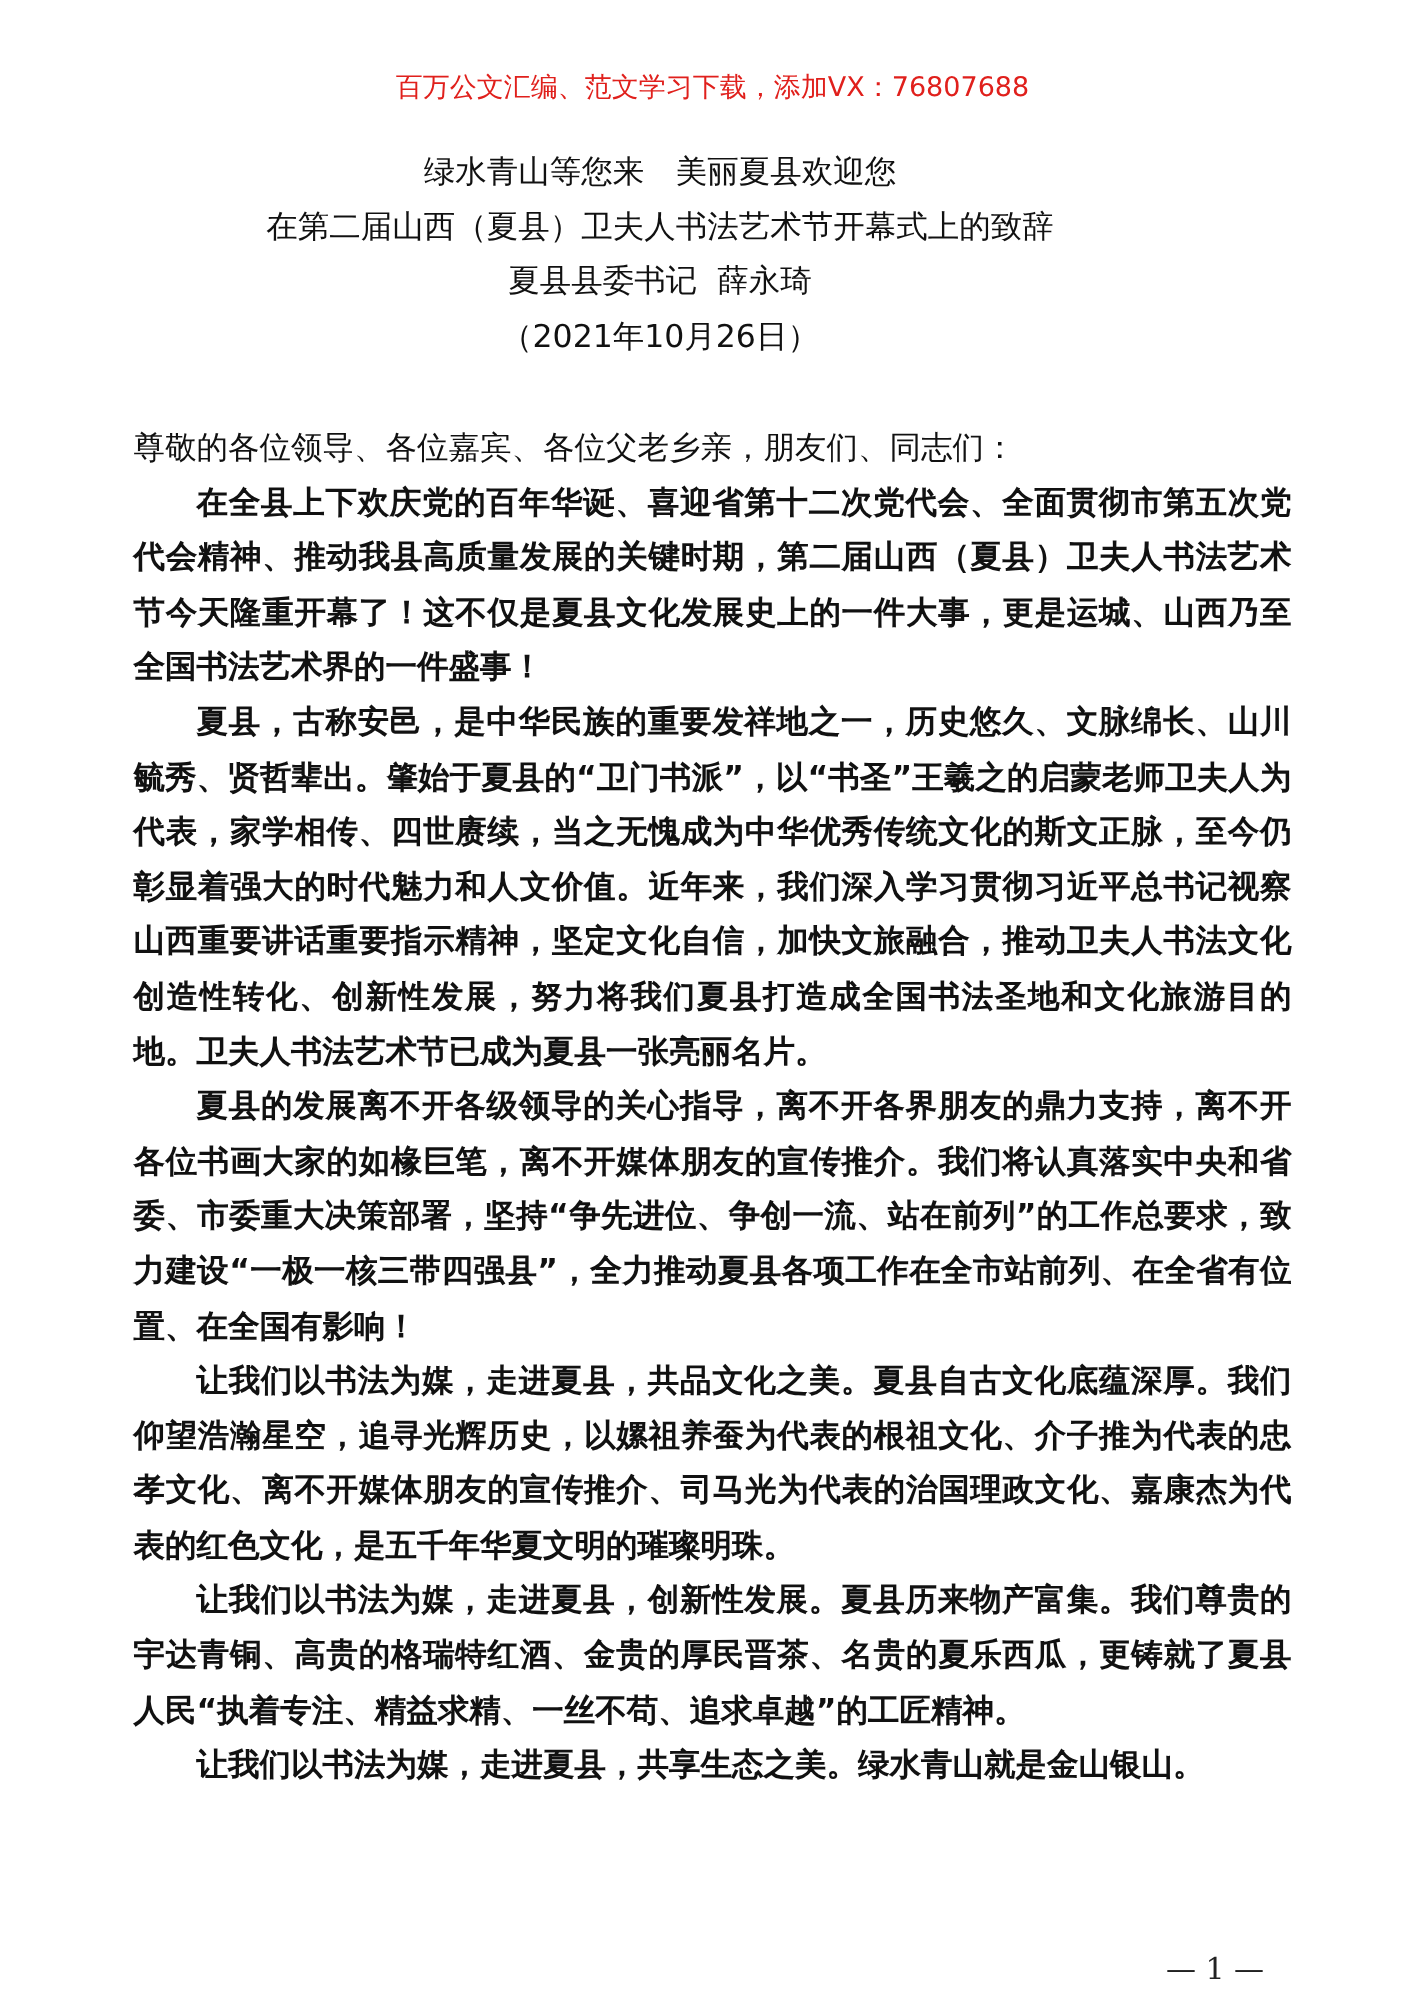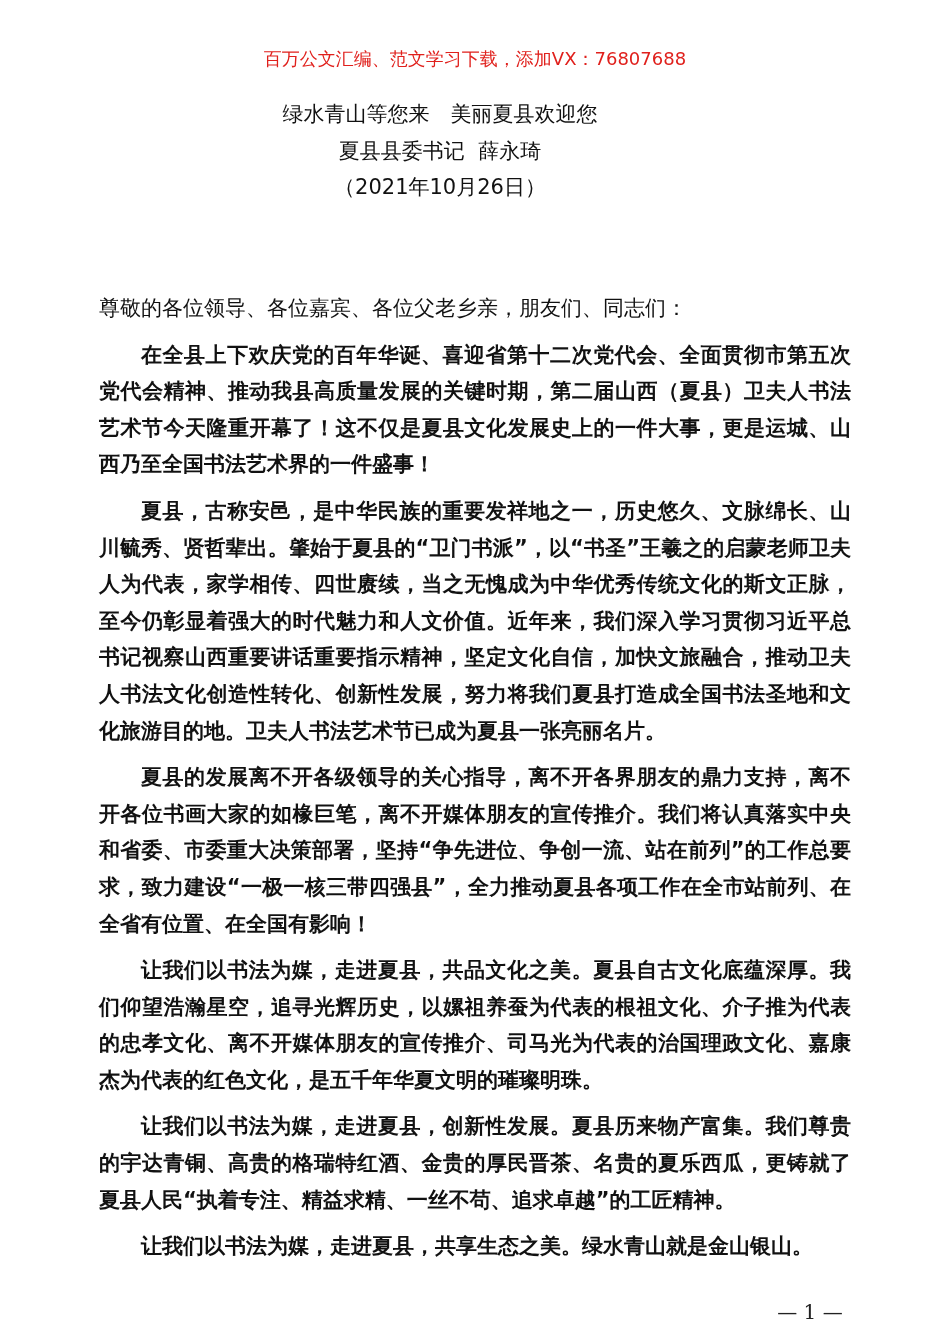--- a/index.html
+++ b/index.html
@@ -43,21 +43,21 @@
       position: absolute;
       top: 280px;
       left: 89px;
       width: 772px;
       font-size: 21px;
       line-height: 36.6px;
       text-align: justify;
       text-justify: inter-character;
     }
     .body-text p {
-      margin: 10px;
+      margin: 0;
       padding: 0;
     }
     .body-text p.indent {
       text-indent: 42px;
       font-weight: bold;
     }
     .page-number {
       position: absolute;
       top: 1298px;
       left: 760px;
@@ -70,20 +70,21 @@
       white-space: pre;
     }
   </style>
 </head>
 <body>
 
 <div class="watermark">百万公文汇编、范文学习下载，添加VX：76807688</div>
 
 <div class="heading-block">
   <div class="heading-line">绿水青山等您来　美丽夏县欢迎您</div>
+  <div class="heading-line">在第二届山西（夏县）卫夫人书法艺术节开幕式上的致辞</div>
   <div class="heading-line">夏县县委书记  薛永琦</div>
   <div class="heading-line">（2021年10月26日）</div>
 </div>
 
 <div class="body-text">
   <p>尊敬的各位领导、各位嘉宾、各位父老乡亲，朋友们、同志们：</p>
   <p class="indent">在全县上下欢庆党的百年华诞、喜迎省第十二次党代会、全面贯彻市第五次党代会精神、推动我县高质量发展的关键时期，第二届山西（夏县）卫夫人书法艺术节今天隆重开幕了！这不仅是夏县文化发展史上的一件大事，更是运城、山西乃至全国书法艺术界的一件盛事！</p>
   <p class="indent">夏县，古称安邑，是中华民族的重要发祥地之一，历史悠久、文脉绵长、山川毓秀、贤哲辈出。肇始于夏县的“卫门书派”，以“书圣”王羲之的启蒙老师卫夫人为代表，家学相传、四世赓续，当之无愧成为中华优秀传统文化的斯文正脉，至今仍彰显着强大的时代魅力和人文价值。近年来，我们深入学习贯彻习近平总书记视察山西重要讲话重要指示精神，坚定文化自信，加快文旅融合，推动卫夫人书法文化创造性转化、创新性发展，努力将我们夏县打造成全国书法圣地和文化旅游目的地。卫夫人书法艺术节已成为夏县一张亮丽名片。</p>
   <p class="indent">夏县的发展离不开各级领导的关心指导，离不开各界朋友的鼎力支持，离不开各位书画大家的如椽巨笔，离不开媒体朋友的宣传推介。我们将认真落实中央和省委、市委重大决策部署，坚持“争先进位、争创一流、站在前列”的工作总要求，致力建设“一极一核三带四强县”，全力推动夏县各项工作在全市站前列、在全省有位置、在全国有影响！</p>
   <p class="indent">让我们以书法为媒，走进夏县，共品文化之美。夏县自古文化底蕴深厚。我们仰望浩瀚星空，追寻光辉历史，以嫘祖养蚕为代表的根祖文化、介子推为代表的忠孝文化、离不开媒体朋友的宣传推介、司马光为代表的治国理政文化、嘉康杰为代表的红色文化，是五千年华夏文明的璀璨明珠。</p>

